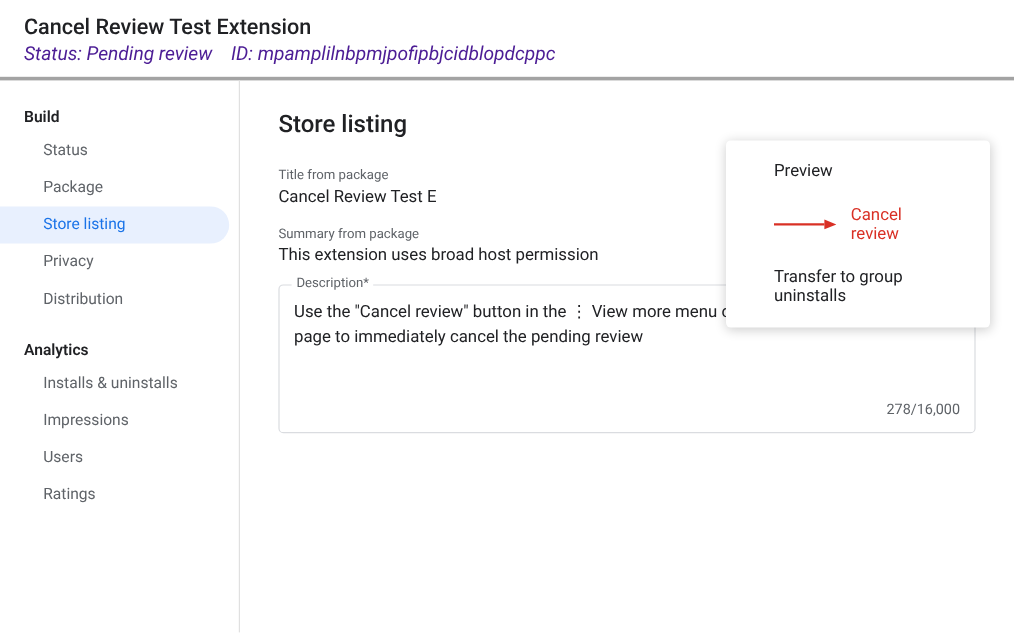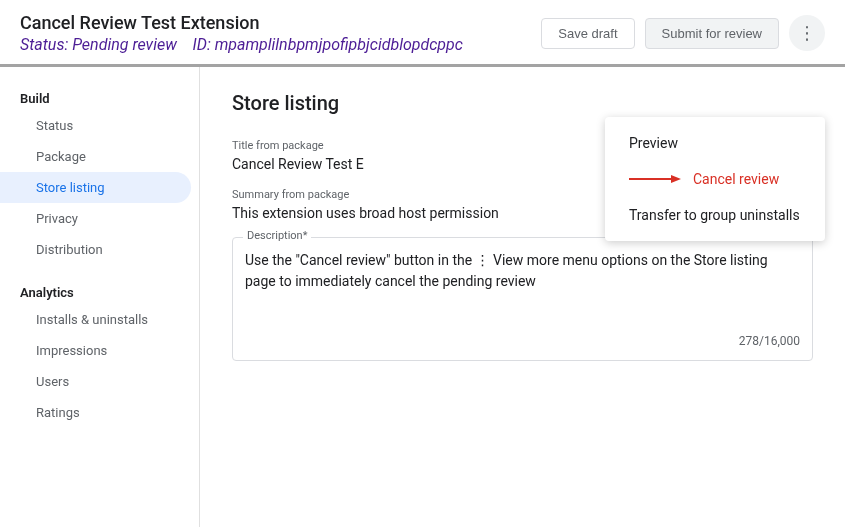--- a/index.html
+++ b/index.html
@@ -193,21 +193,21 @@
     
     .dropdown-menu {
       position: absolute;
       top: 0px;
       right: 0px;
       background: #fff;
       border-radius: 4px;
       box-shadow: 0 2px 10px rgba(0,0,0,0.2);
       z-index: 100;
       min-width: 220px;
-      padding: 8px 0;
+      padding: 8px 16px;
     }
     .dropdown-item {
       padding: 10px 24px;
       font-size: 14px;
       color: #202124;
       cursor: pointer;
       display: flex;
       align-items: center;
       gap: 12px;
     }
@@ -232,29 +232,20 @@
 
 <div class="header">
   <div class="header-left">
     <h1>Cancel Review Test Extension</h1>
     <div class="status-line">
       <span>Status: Pending review</span>
       &nbsp;&nbsp;
       <span>ID: mpamplilnbpmjpofipbjcidblopdcppc</span>
     </div>
   </div>
-  <div class="header-right">
-    <button class="btn-save-draft">Save draft</button>
-    <button class="btn-submit">Submit for review</button>
-    <div class="more-container">
-      <button class="btn-more">
-        <span>⋮</span>
-      </button>
-    </div>
-  </div>
 </div>
 
 <div class="layout">
 
   <div class="sidebar">
     <div class="sidebar-section-title">Build</div>
     <div class="sidebar-item">Status</div>
     <div class="sidebar-item">Package</div>
     <div class="sidebar-item active">Store listing</div>
     <div class="sidebar-item">Privacy</div>

